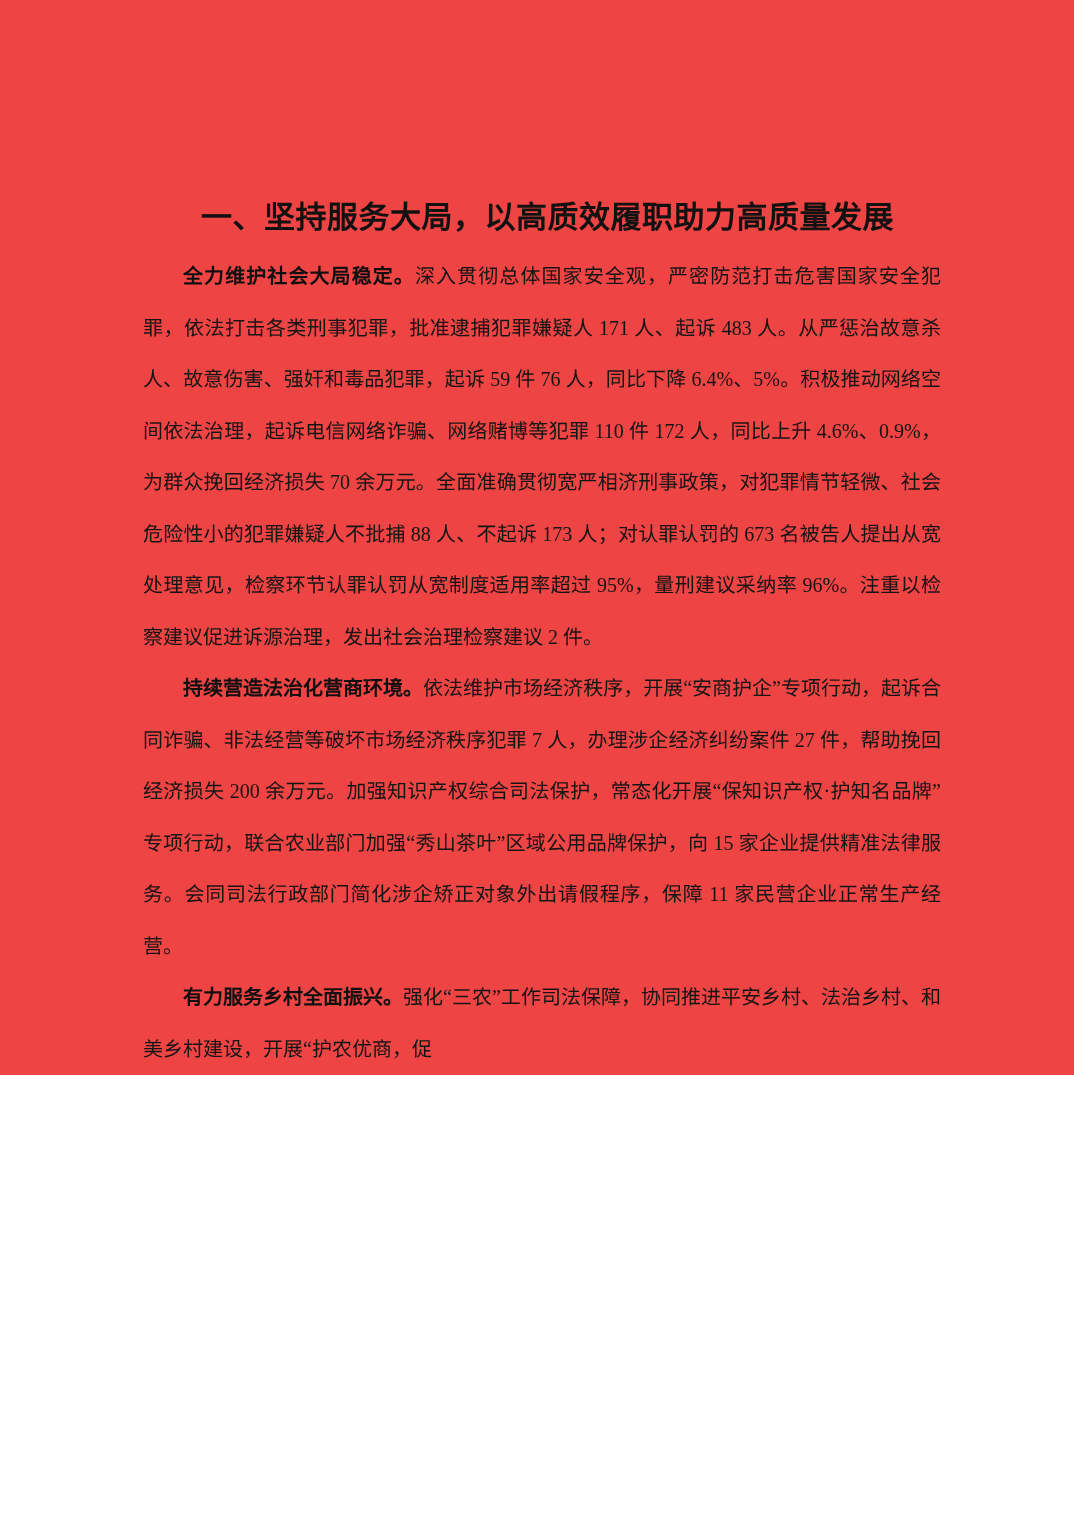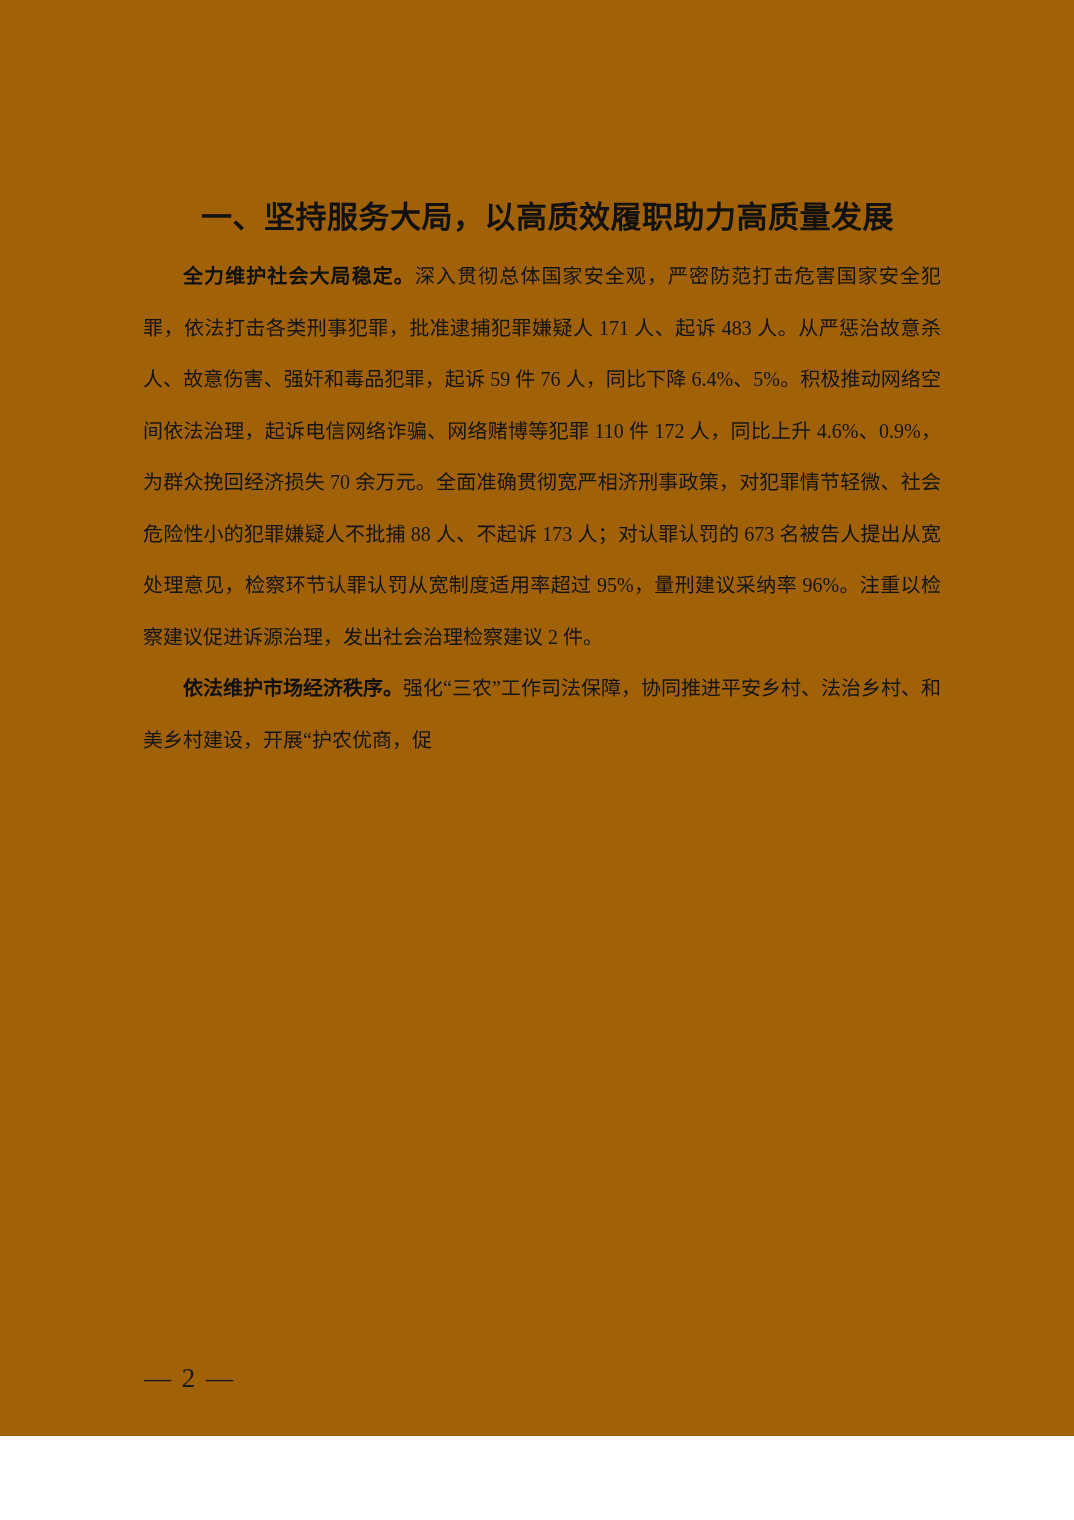--- a/index.html
+++ b/index.html
@@ -3,22 +3,22 @@
 <meta charset="utf-8">
 <style>
   html, body {
     margin: 0;
     padding: 0;
     background: #ffffff;
   }
   .page {
     position: relative;
     width: 1074px;
-    height: 1436px;
-    background: #a16207;
+    height: 1075px;
+    background: #ef4444;
     overflow: hidden;
     color: #1a1a1a;
   }
   .content {
     position: absolute;
     left: 143px;
     top: 193px;
     width: 798px;
   }
   .heading {
@@ -59,19 +59,20 @@
 </head>
 <body>
 
 <div class="page">
   <div class="content">
 
     <h1 class="heading">一、坚持服务大局，以高质效履职助力高质量发展</h1>
 
     <p class="para"><span class="lead">全力维护社会大局稳定。</span><span>深入贯彻总体国家安全观，严密防范打击危害国家安全犯罪，依法打击各类刑事犯罪，批准逮捕犯罪嫌疑人 171 人、起诉 483 人。从严惩治故意杀人、故意伤害、强奸和毒品犯罪，起诉 59 件 76 人，同比下降 6.4%、5%。积极推动网络空间依法治理，起诉电信网络诈骗、网络赌博等犯罪 110 件 172 人，同比上升 4.6%、0.9%，为群众挽回经济损失 70 余万元。全面准确贯彻宽严相济刑事政策，对犯罪情节轻微、社会危险性小的犯罪嫌疑人不批捕 88 人、不起诉 173 人；对认罪认罚的 673 名被告人提出从宽处理意见，检察环节认罪认罚从宽制度适用率超过 95%，量刑建议采纳率 96%。注重以检察建议促进诉源治理，发出社会治理检察建议 2 件。</span></p>
 
+    <p class="para"><span class="lead">持续营造法治化营商环境。</span><span>依法维护市场经济秩序，开展“安商护企”专项行动，起诉合同诈骗、非法经营等破坏市场经济秩序犯罪 7 人，办理涉企经济纠纷案件 27 件，帮助挽回经济损失 200 余万元。加强知识产权综合司法保护，常态化开展“保知识产权·护知名品牌”专项行动，联合农业部门加强“秀山茶叶”区域公用品牌保护，向 15 家企业提供精准法律服务。会同司法行政部门简化涉企矫正对象外出请假程序，保障 11 家民营企业正常生产经营。</span></p>
 
-    <p class="para"><span class="lead">依法维护市场经济秩序。</span><span>强化“三农”工作司法保障，协同推进平安乡村、法治乡村、和美乡村建设，开展“护农优商，促</span></p>
+    <p class="para"><span class="lead">有力服务乡村全面振兴。</span><span>强化“三农”工作司法保障，协同推进平安乡村、法治乡村、和美乡村建设，开展“护农优商，促</span></p>
 
   </div>
 
   <div class="footer">— 2 —</div>
 </div>
 
 </body></html>

